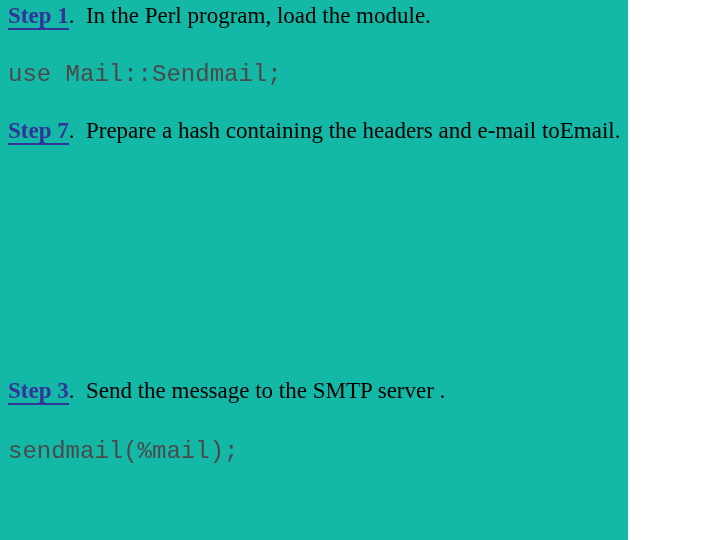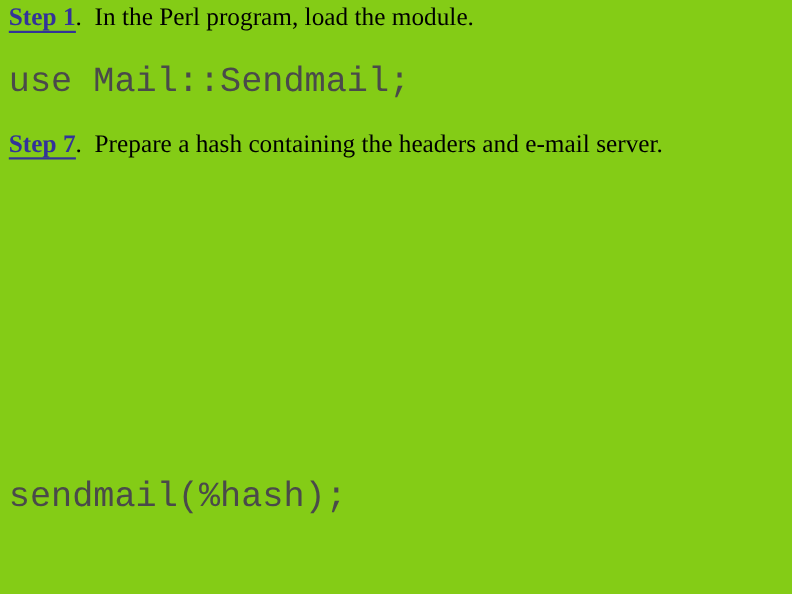--- a/index.html
+++ b/index.html
@@ -2,23 +2,23 @@
 <html><head>
 <meta charset="utf-8">
 <style>
   html, body {
     margin: 0;
     padding: 0;
     background: #ffffff;
   }
   .slide {
     position: relative;
-    width: 720px;
+    width: 628px;
     height: 540px;
-    background: #84cc16;
+    background: #14b8a6;
     overflow: hidden;
   }
   .step {
     position: absolute;
     left: 8px;
     margin: 0;
     font-family: "Liberation Serif", "DejaVu Serif", serif;
     font-size: 23px;
     color: #000000;
     white-space: pre;
@@ -26,40 +26,41 @@
   .step-label {
     font-weight: bold;
     color: #333399;
     border-bottom: 2px solid #333399;
   }
   .code {
     position: absolute;
     left: 8px;
     margin: 0;
     font-family: "Liberation Mono", "DejaVu Sans Mono", monospace;
-    font-size: 32px;
+    font-size: 24px;
     line-height: 28.8px;
     color: #4a4a4a;
     white-space: pre;
   }
   #step1 { top: 3px; }
   #code-use { top: 61px; }
   #step2 { top: 118px; }
   #code-hash { top: 148px; }
   #step3 { top: 378px; }
   #code-send { top: 438px; }
 </style>
 </head>
 <body>
 
 <div class="slide">
 
   <p class="step" id="step1"><span class="step-label">Step 1</span><span class="step-rest">.  In the Perl program, load the module.</span></p>
 
   <pre class="code" id="code-use">use Mail::Sendmail;</pre>
 
-  <p class="step" id="step2"><span class="step-label">Step 7</span><span class="step-rest">.  Prepare a hash containing the headers and e-mail server.</span></p>
+  <p class="step" id="step2"><span class="step-label">Step 7</span><span class="step-rest">.  Prepare a hash containing the headers and e-mail toEmail.</span></p>
 
 
+  <p class="step" id="step3"><span class="step-label">Step 3</span><span class="step-rest">.  Send the message to the SMTP server .</span></p>
 
-  <pre class="code" id="code-send">sendmail(%hash);</pre>
+  <pre class="code" id="code-send">sendmail(%mail);</pre>
 
 </div>
 
 </body></html>

